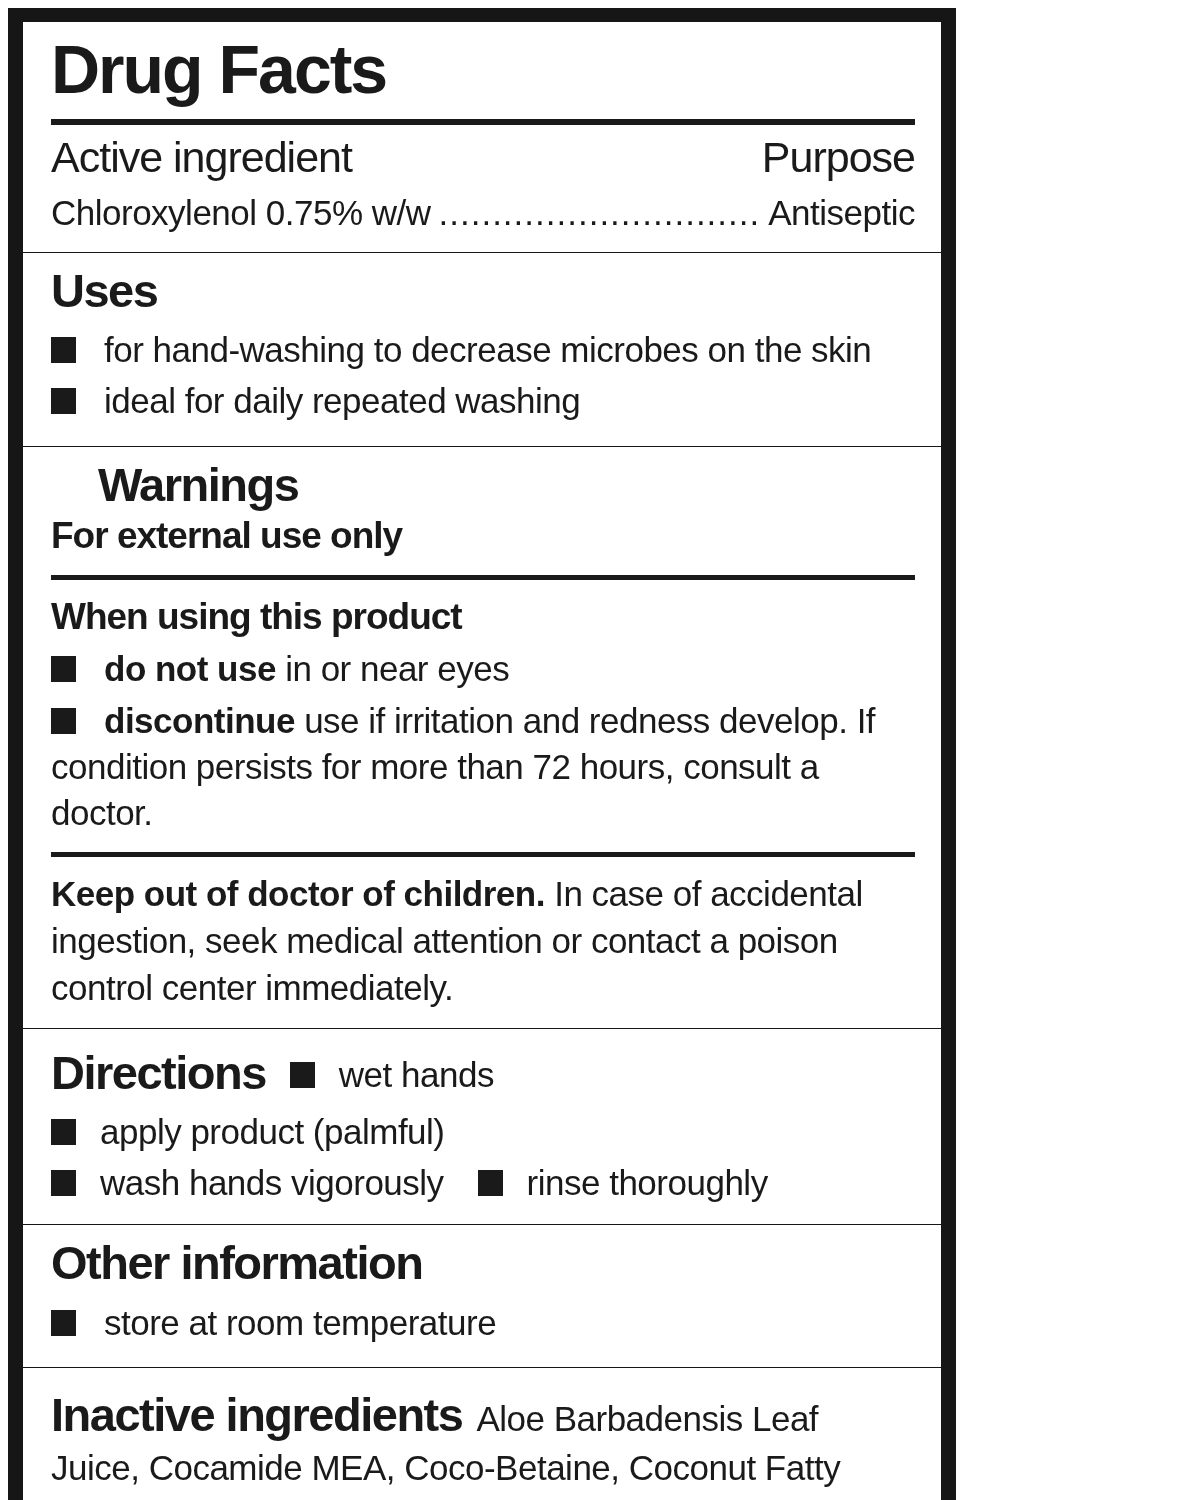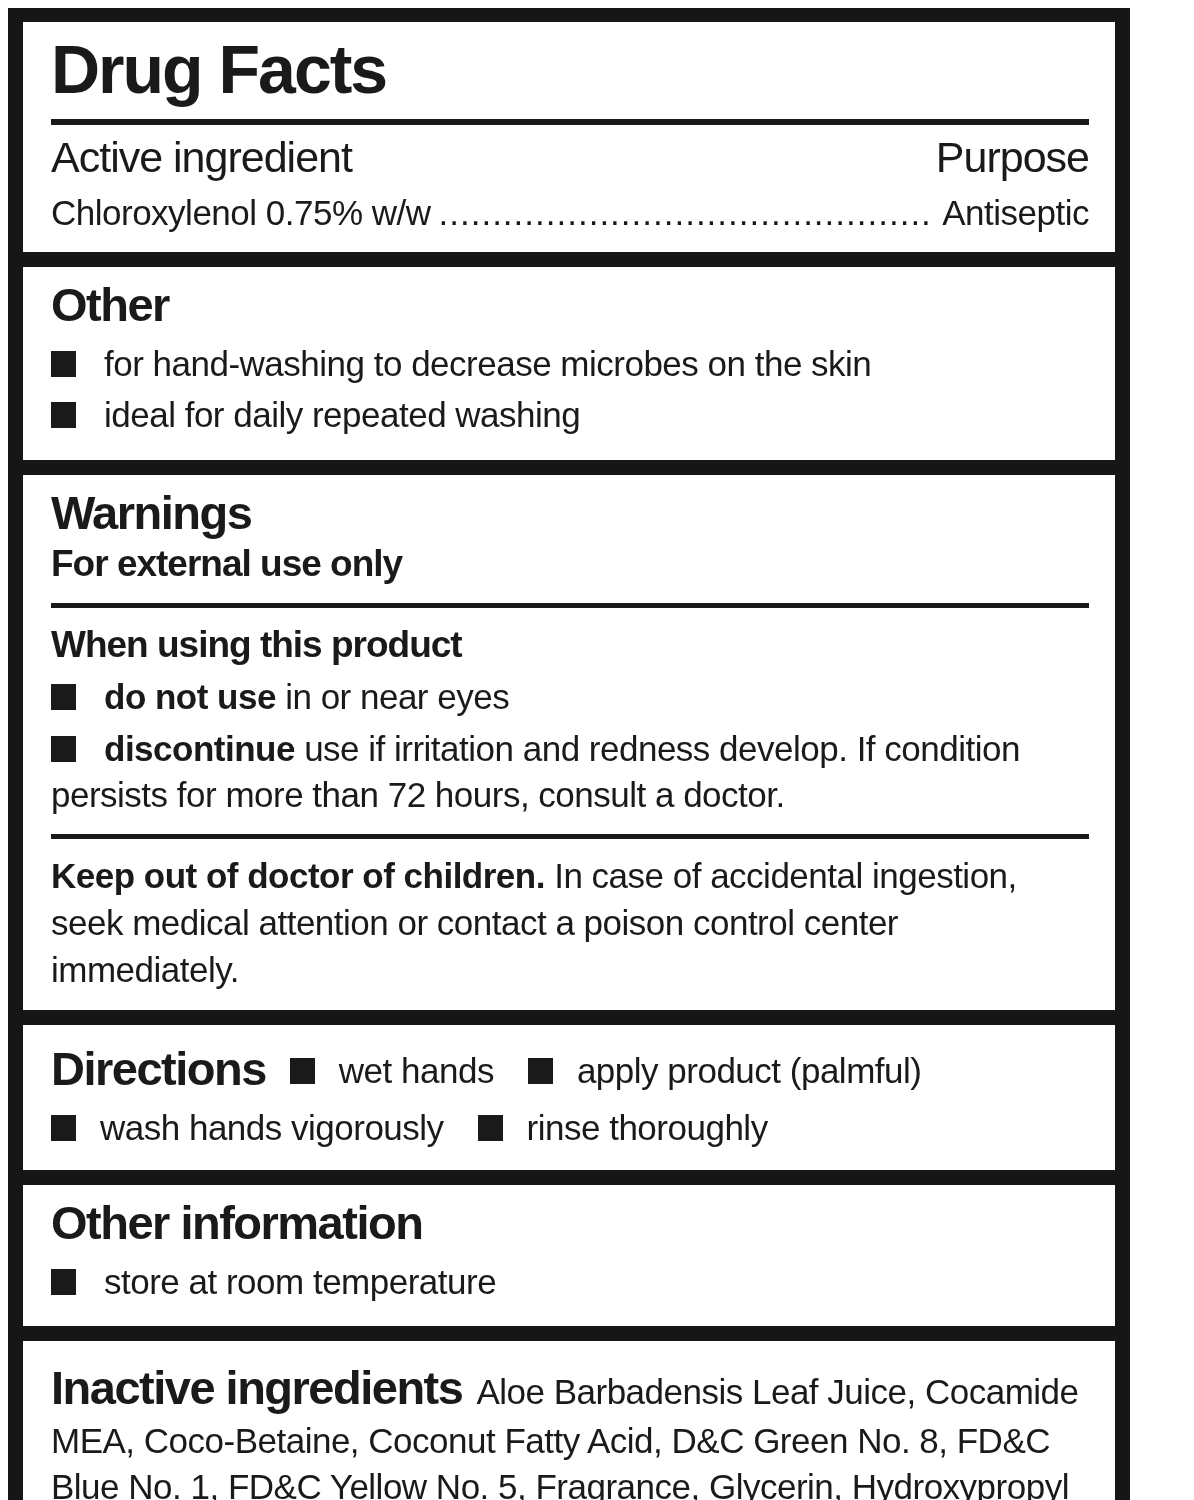--- a/index.html
+++ b/index.html
@@ -5,26 +5,26 @@
   * { box-sizing: border-box; margin: 0; padding: 0; }
   html, body {
     width: 1194px; height: 1500px;
     background: #ffffff;
     font-family: "Liberation Sans", sans-serif;
     color: #1a1a1a;
     overflow: hidden;
   }
   .frame {
     margin-left: 8px; margin-top: 8px;
-    width: 1122px; height: 1492px;
+    width: 948px; height: 1492px;
     background: #161616;
     padding: 14px 15px;
     display: flex;
     flex-direction: column;
-    gap: 15px;
+    gap: 1px;
     overflow: hidden;
   }
   .section {
     background: #ffffff;
     padding: 10px 26px 16px 28px;
     letter-spacing: -0.5px;
   }
   .section.grow { flex: 1; }
 
   .title {
@@ -120,31 +120,31 @@
       <span class="subhead">Purpose</span>
     </div>
     <div class="ai-row">
       <span>Chloroxylenol 0.75% w/w</span>
       <span class="leader">................................................................................................</span>
       <span>Antiseptic</span>
     </div>
   </div>
 
   <div class="section">
-    <div class="h2">Other</div>
+    <div class="h2">Uses</div>
     <div class="bullet-line">
       <span class="sq"></span><span>for hand-washing to decrease microbes on the skin</span>
     </div>
     <div class="bullet-line">
       <span class="sq"></span><span>ideal for daily repeated washing</span>
     </div>
   </div>
 
   <div class="section">
-    <div class="h2" style="margin-bottom:0;">Warnings</div>
+    <div class="h2" style="margin-bottom:0;margin-left:47px;">Warnings</div>
     <div class="bold-line">For external use only</div>
     <div class="rule thin"></div>
     <div class="bold-line when-using">When using this product</div>
     <div class="bullet-line">
       <span class="sq"></span><b>do not use</b><span> in or near eyes</span>
     </div>
     <div class="bullet-line">
       <span class="sq"></span><b>discontinue</b><span> use if irritation and redness develop. If condition persists for more than 72 hours, consult a doctor.</span>
     </div>
     <div class="rule thin"></div>

